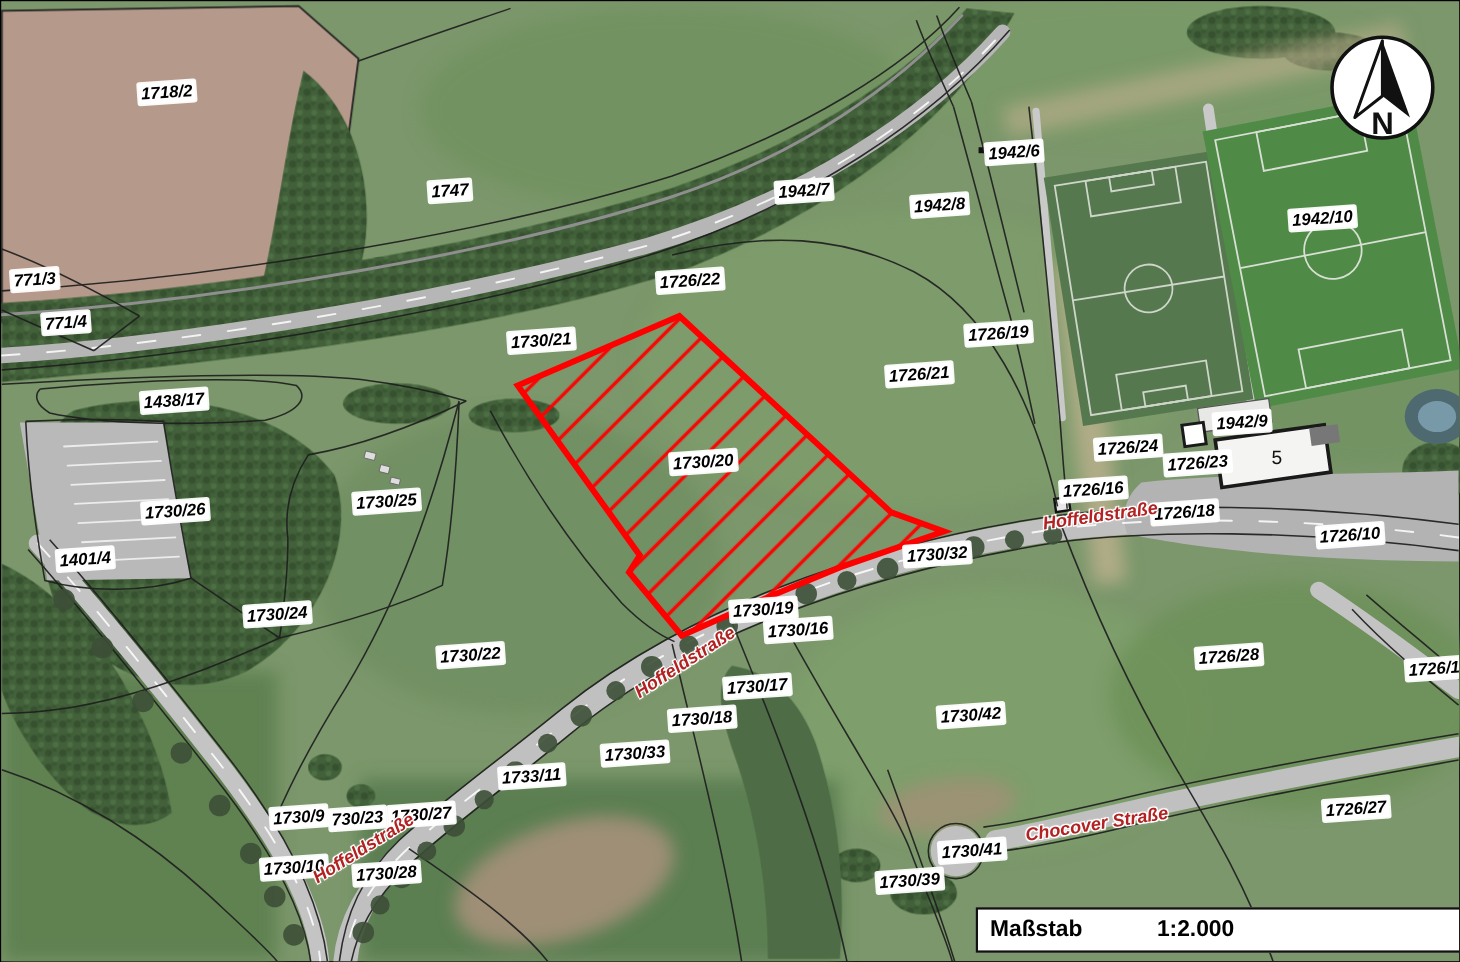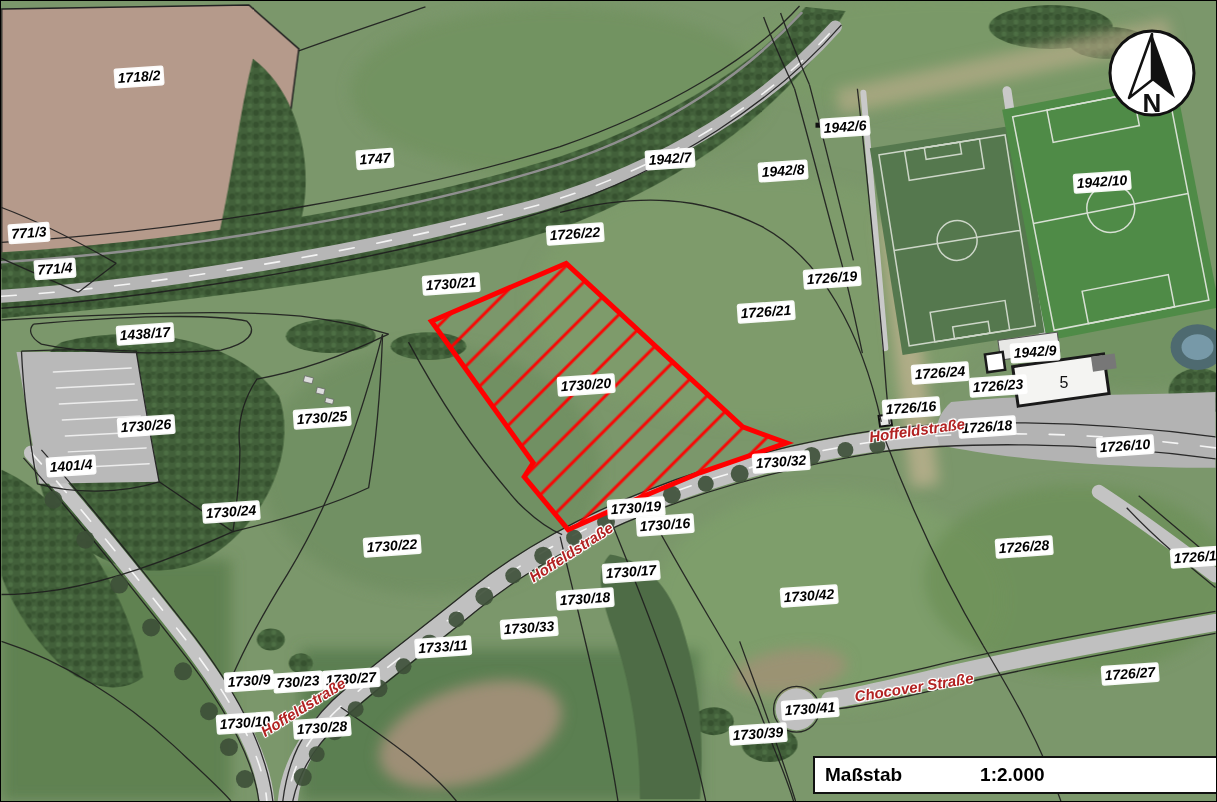--- a/index.html
+++ b/index.html
@@ -24,21 +24,21 @@
     position:absolute;transform:translate(-50%,-50%);
     font:400 16px "Liberation Sans",sans-serif;color:#111;white-space:nowrap;
   }
   .north{position:absolute;left:1106px;top:27px;width:90px;height:90px;}
   .scalebox{
     position:absolute;left:812px;top:755px;width:486px;height:38px;
     background:#fff;border:2px solid #111;box-sizing:border-box;
     display:flex;align-items:center;
   }
   .scalebox .sb-label{font:700 19px "Liberation Sans",sans-serif;color:#000;margin-left:10px;}
-  .scalebox .sb-value{font:700 19px "Liberation Sans",sans-serif;color:#000;margin-left:78px;}
+  .scalebox .sb-value{font:700 19px "Liberation Sans",sans-serif;color:#000;margin-left:62px;}
 </style>
 </head>
 <body>
 
 <div class="canvas">
 
   <svg class="terrain" viewBox="0 0 1217 802" xmlns="http://www.w3.org/2000/svg">
     <defs>
       <pattern id="canopy" width="12" height="12" patternUnits="userSpaceOnUse">
         <rect width="12" height="12" fill="#42603a"></rect>

